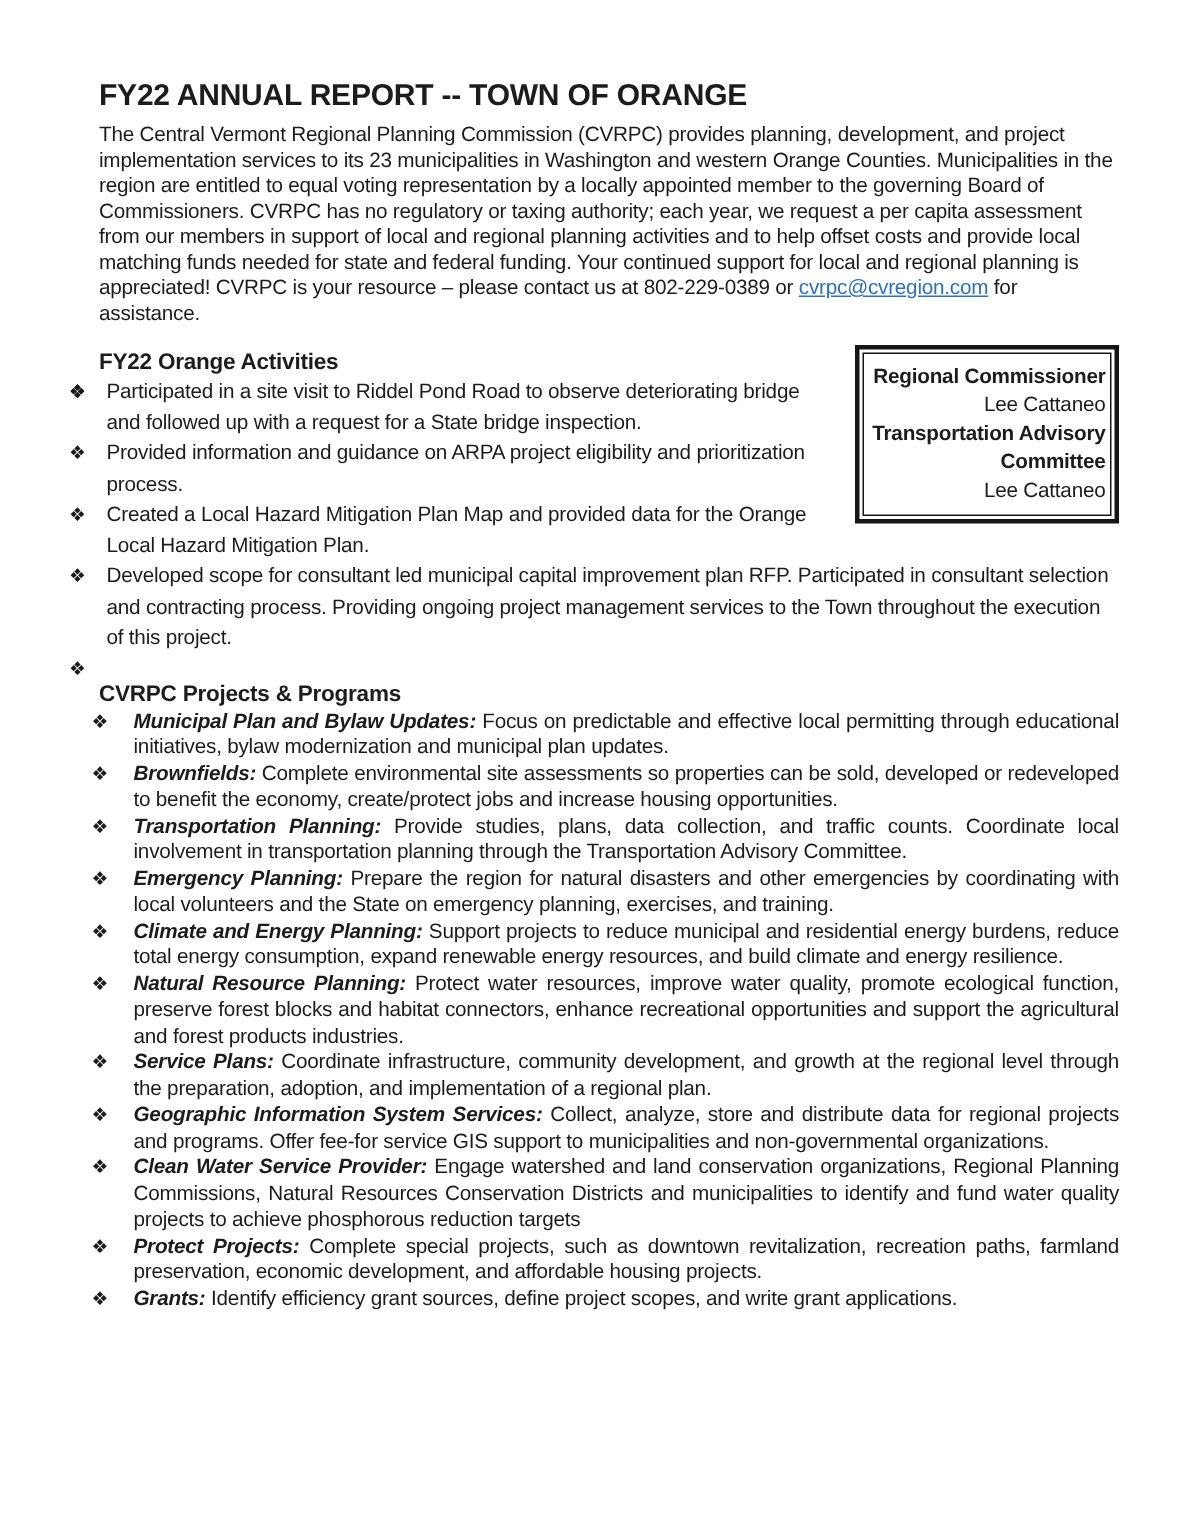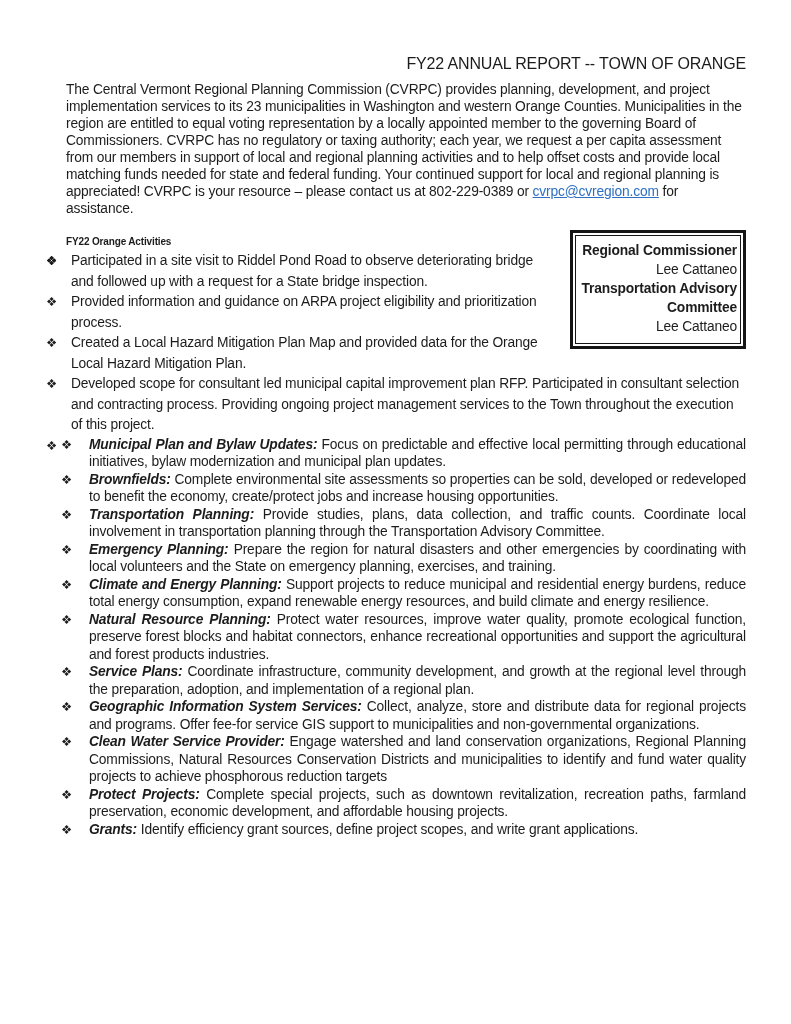--- a/index.html
+++ b/index.html
@@ -14,37 +14,37 @@
     box-sizing: border-box;
     background: #ffffff;
     color: #1c1c1c;
     padding: 54px 45px 0 66px;
     font-family: "Liberation Sans", "DejaVu Sans", sans-serif;
     font-size: 13.8px;
     letter-spacing: -0.15px;
     overflow: hidden;
   }
   h1.doc-title {
-    font-size: 16px;
-    font-weight: normal;
-    text-align: right;
+    font-size: 20px;
+    font-weight: bold;
+    text-align: left;
     margin: 0 0 7px 0;
     line-height: 20px;
   }
   p.intro {
     margin: 0;
     line-height: 17px;
   }
   a.email-link {
     text-decoration: underline;
     cursor: pointer;
     margin-top: 23px;
   }
   h2.section-heading {
-    font-size: 10px;
+    font-size: 15px;
     font-weight: bold;
     margin: 16px 0 0 0;
     line-height: 18px;
   }
   section.projects h2.section-heading {
     margin-top: 18px;
   }
   ul.diamond-list {
     list-style: none;
     margin: 0;
@@ -125,20 +125,21 @@
       <li><span class="bullet">❖</span></li>
       <li><span class="bullet">❖</span><span>Participated in a site visit to Riddel Pond Road to observe deteriorating bridge and followed up with a request for a State bridge inspection.</span></li>
       <li><span class="bullet">❖</span><span>Provided information and guidance on ARPA project eligibility and prioritization process.</span></li>
       <li><span class="bullet">❖</span><span>Created a Local Hazard Mitigation Plan Map and provided data for the Orange Local Hazard Mitigation Plan.</span></li>
       <li><span class="bullet">❖</span><span>Developed scope for consultant led municipal capital improvement plan RFP. Participated in consultant selection and contracting process. Providing ongoing project management services to the Town throughout the execution of this project.</span></li>
       <li><span class="bullet">❖</span></li>
     </ul>
   </section>
 
   <section class="projects">
+    <h2 class="section-heading">CVRPC Projects &amp; Programs</h2>
 
     <ul class="diamond-list projects-list">
       <li><span class="bullet">❖</span><span class="lead">Municipal Plan and Bylaw Updates:</span> <span>Focus on predictable and effective local permitting through educational initiatives, bylaw modernization and municipal plan updates.</span></li>
       <li><span class="bullet">❖</span><span class="lead">Brownfields:</span> <span>Complete environmental site assessments so properties can be sold, developed or redeveloped to benefit the economy, create/protect jobs and increase housing opportunities.</span></li>
       <li><span class="bullet">❖</span><span class="lead">Transportation Planning:</span> <span>Provide studies, plans, data collection, and traffic counts. Coordinate local involvement in transportation planning through the Transportation Advisory Committee.</span></li>
       <li><span class="bullet">❖</span><span class="lead">Emergency Planning:</span> <span>Prepare the region for natural disasters and other emergencies by coordinating with local volunteers and the State on emergency planning, exercises, and training.</span></li>
       <li><span class="bullet">❖</span><span class="lead">Climate and Energy Planning:</span> <span>Support projects to reduce municipal and residential energy burdens, reduce total energy consumption, expand renewable energy resources, and build climate and energy resilience.</span></li>
       <li><span class="bullet">❖</span><span class="lead">Natural Resource Planning:</span> <span>Protect water resources, improve water quality, promote ecological function, preserve forest blocks and habitat connectors, enhance recreational opportunities and support the agricultural and forest products industries.</span></li>
       <li><span class="bullet">❖</span><span class="lead">Service Plans:</span> <span>Coordinate infrastructure, community development, and growth at the regional level through the preparation, adoption, and implementation of a regional plan.</span></li>
       <li><span class="bullet">❖</span><span class="lead">Geographic Information System Services:</span> <span>Collect, analyze, store and distribute data for regional projects and programs. Offer fee-for service GIS support to municipalities and non-governmental organizations.</span></li>

